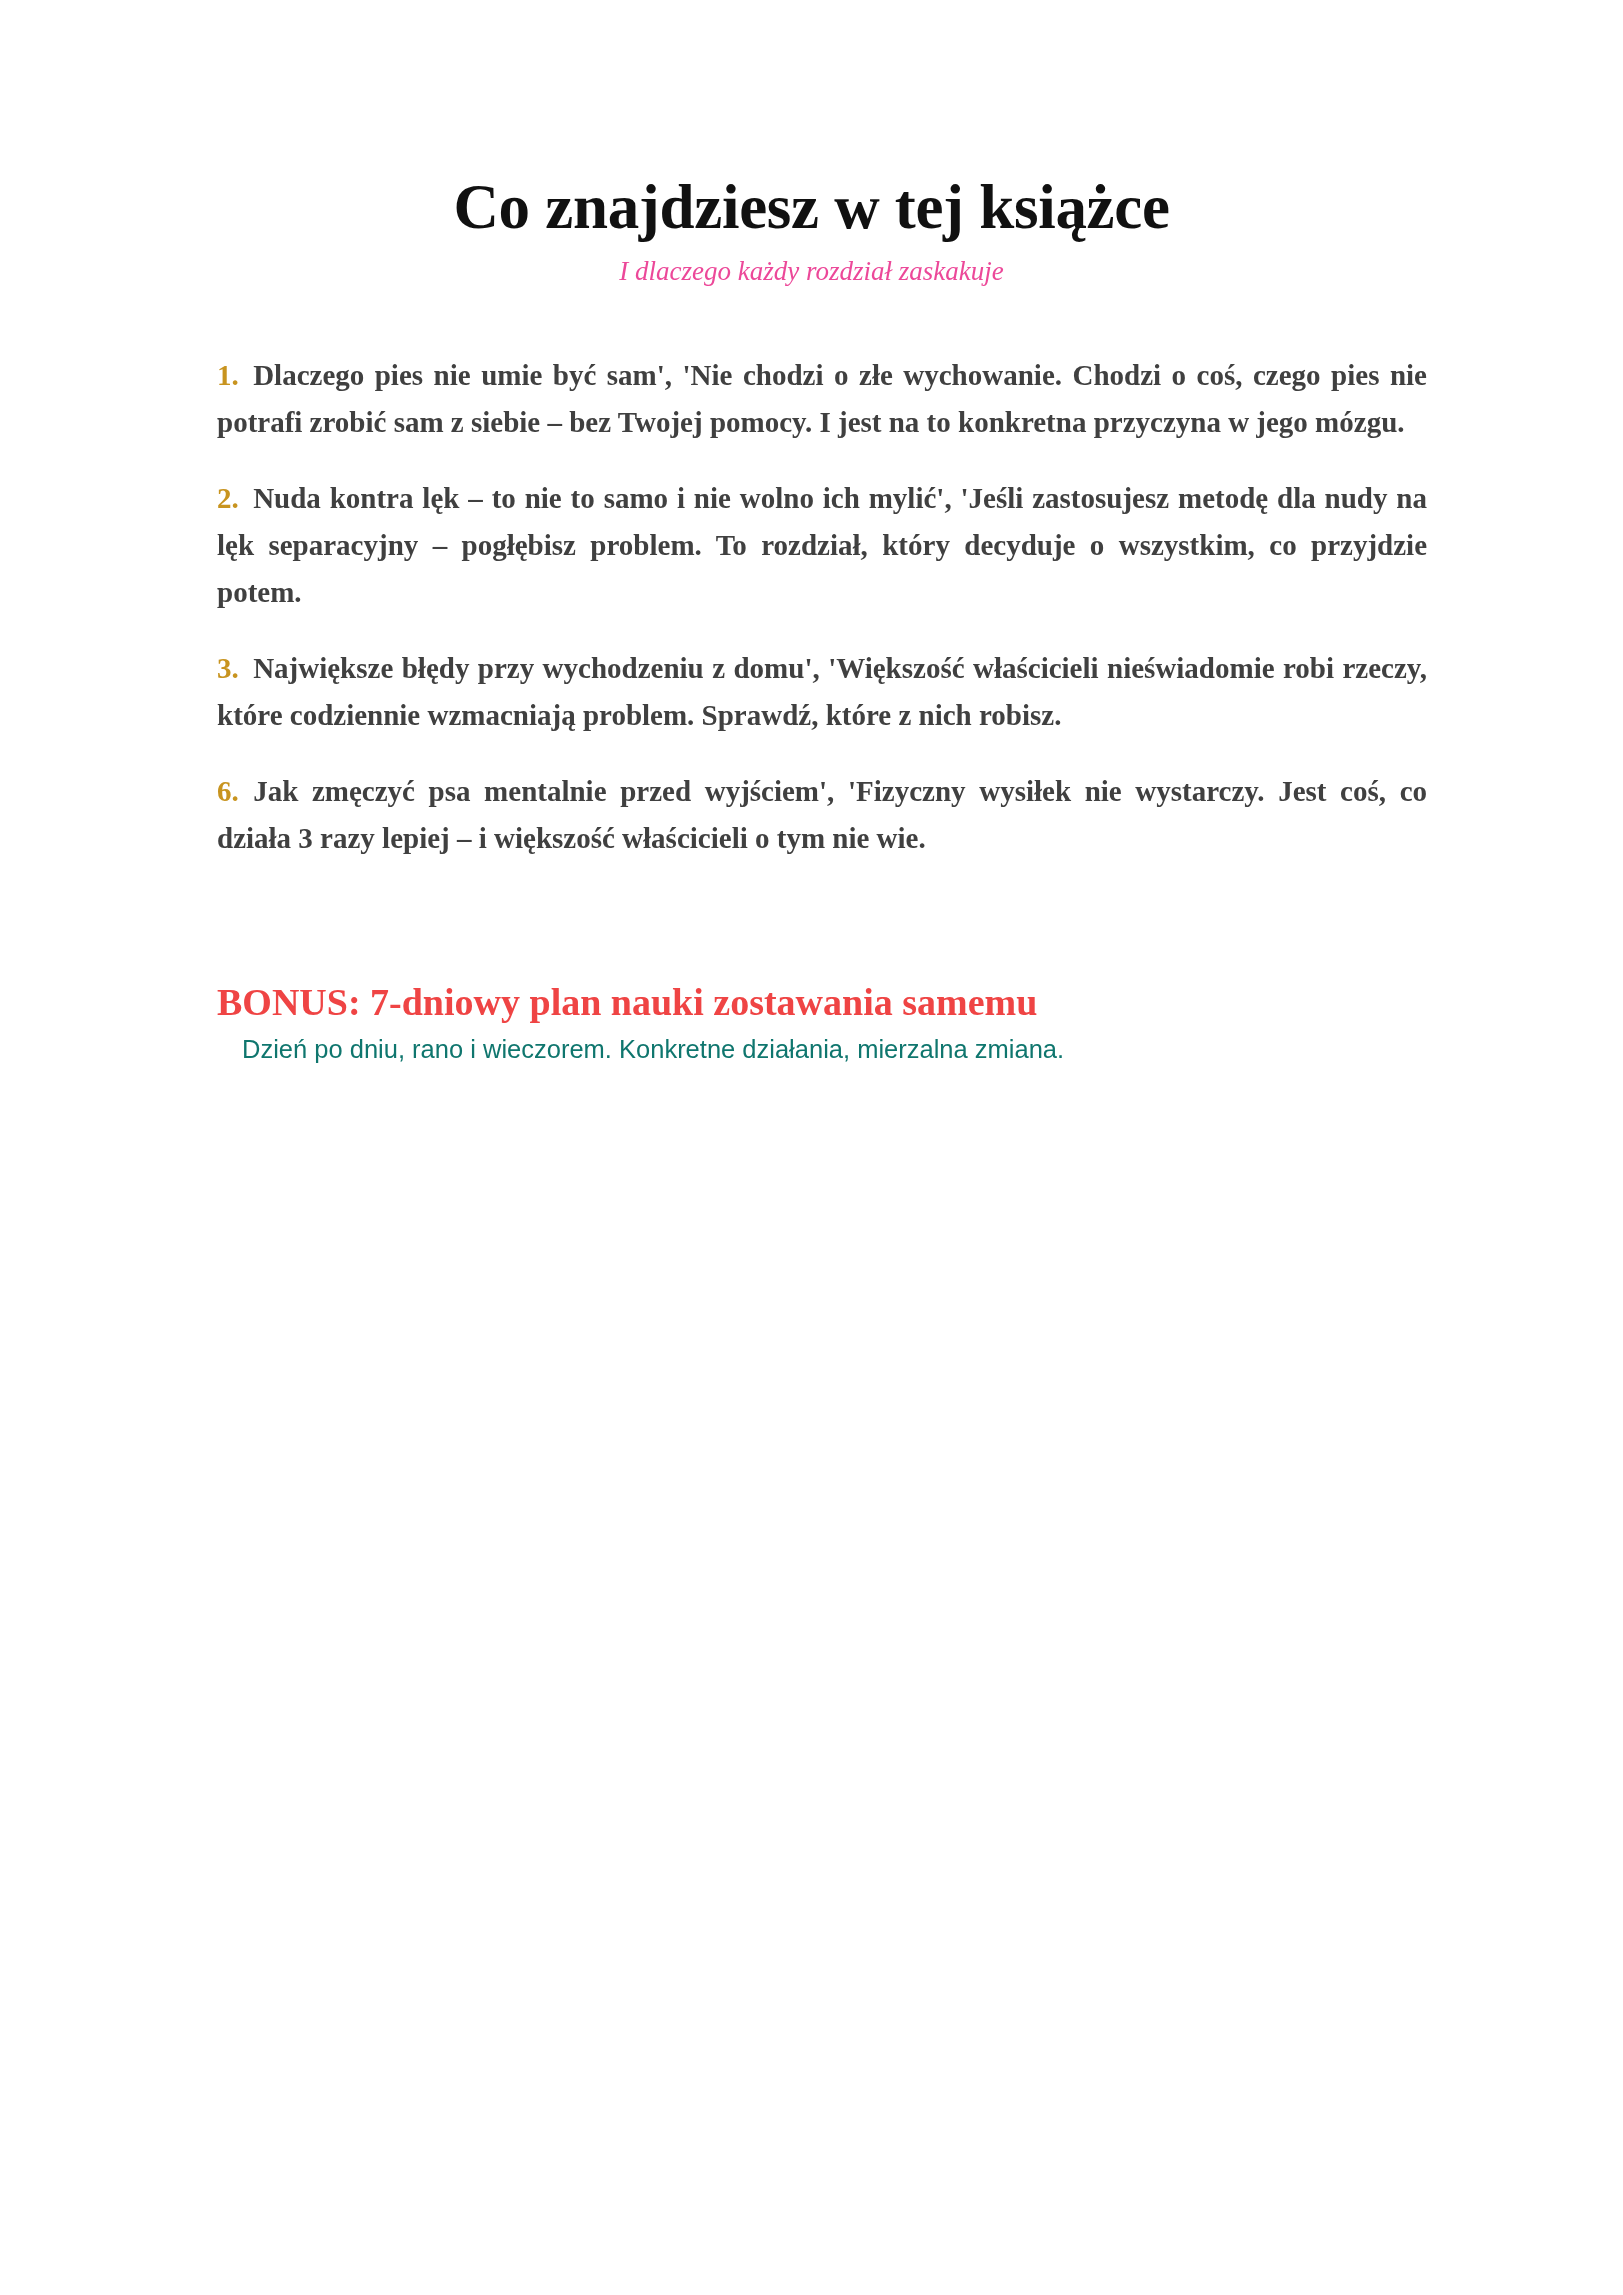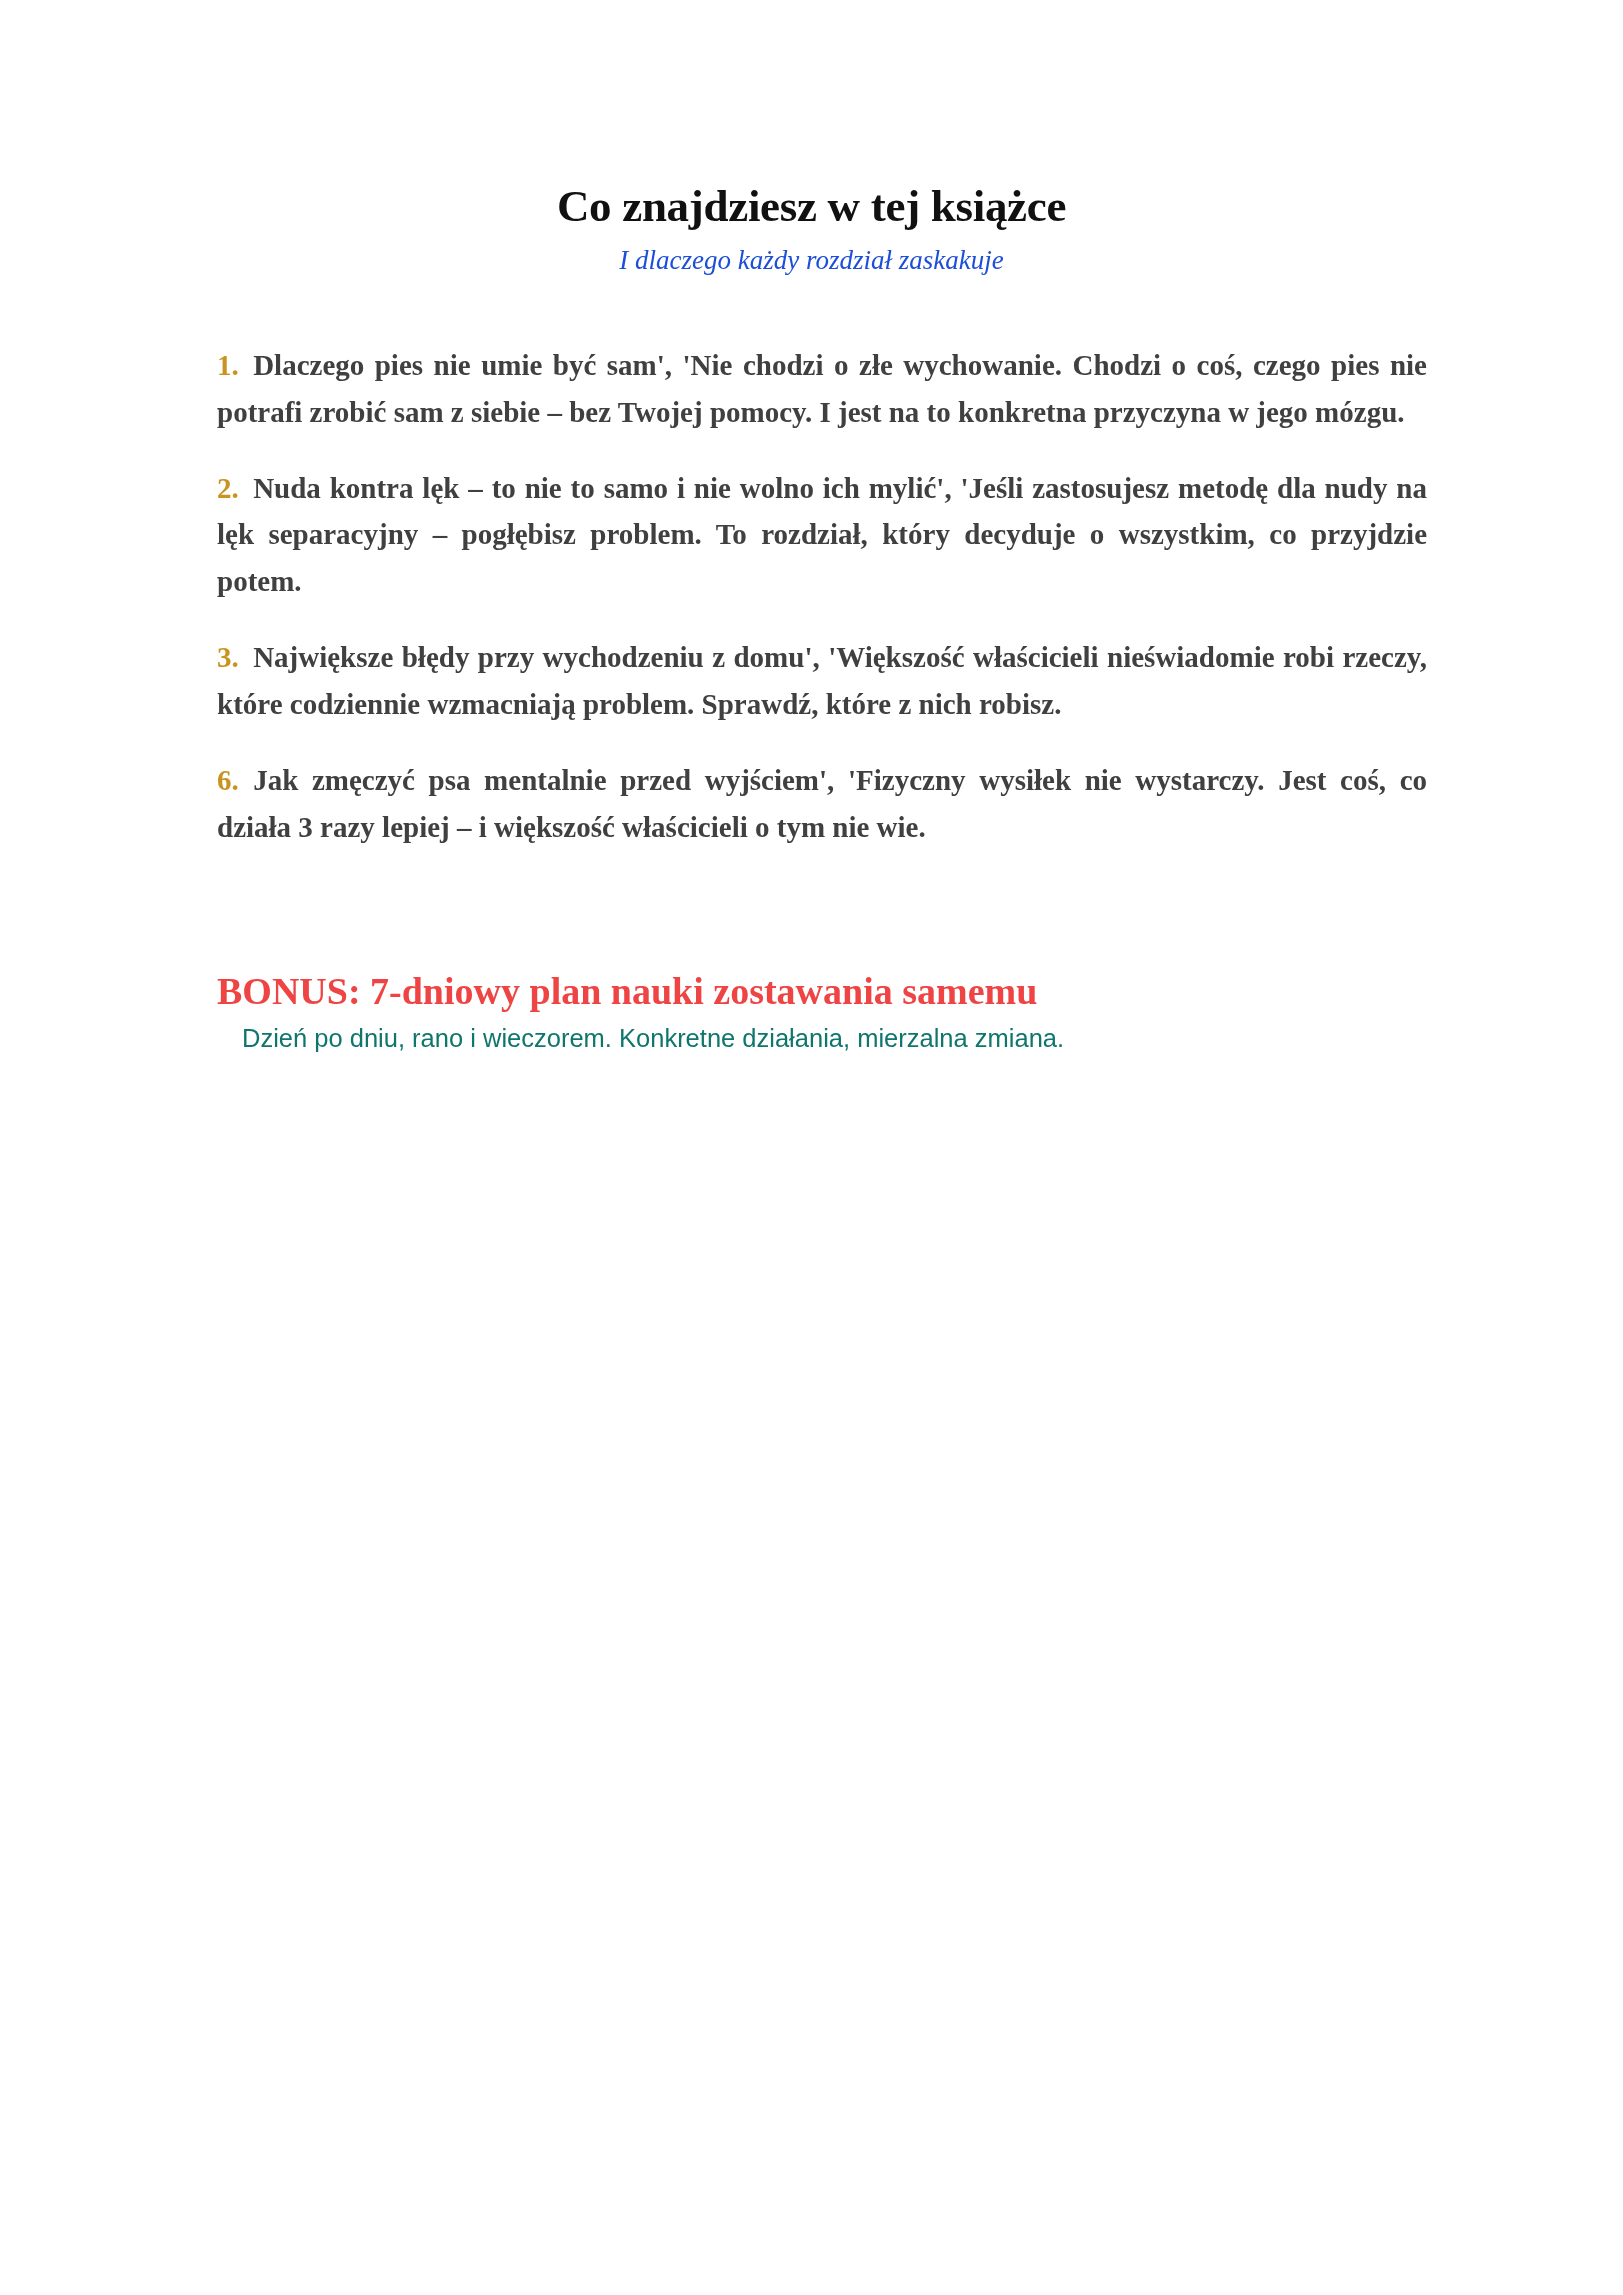--- a/index.html
+++ b/index.html
@@ -17,37 +17,37 @@
     overflow: hidden;
   }
 
   
   .doc-header {
     padding-top: 175px;
     text-align: center;
   }
 
   .doc-title {
-    margin: 8px;
+    margin: 0;
     font-family: "Liberation Serif", "DejaVu Serif", serif;
     font-weight: 700;
-    font-size: 45px;
+    font-size: 63px;
     line-height: 1.04;
     letter-spacing: -0.3px;
     color: #111111;
   }
 
   .doc-subtitle {
     margin: 14.4px 0 0 0;
     font-family: "Liberation Serif", "DejaVu Serif", serif;
     font-style: italic;
     font-weight: 400;
     font-size: 27px;
     line-height: 1.2;
-    color: #1d4ed8;
+    color: #ec4899;
   }
 
   
   .content {
     margin: 0;
     padding: 0 196px 0 217px;
     box-sizing: border-box;
   }
 
   .chapter-list {

